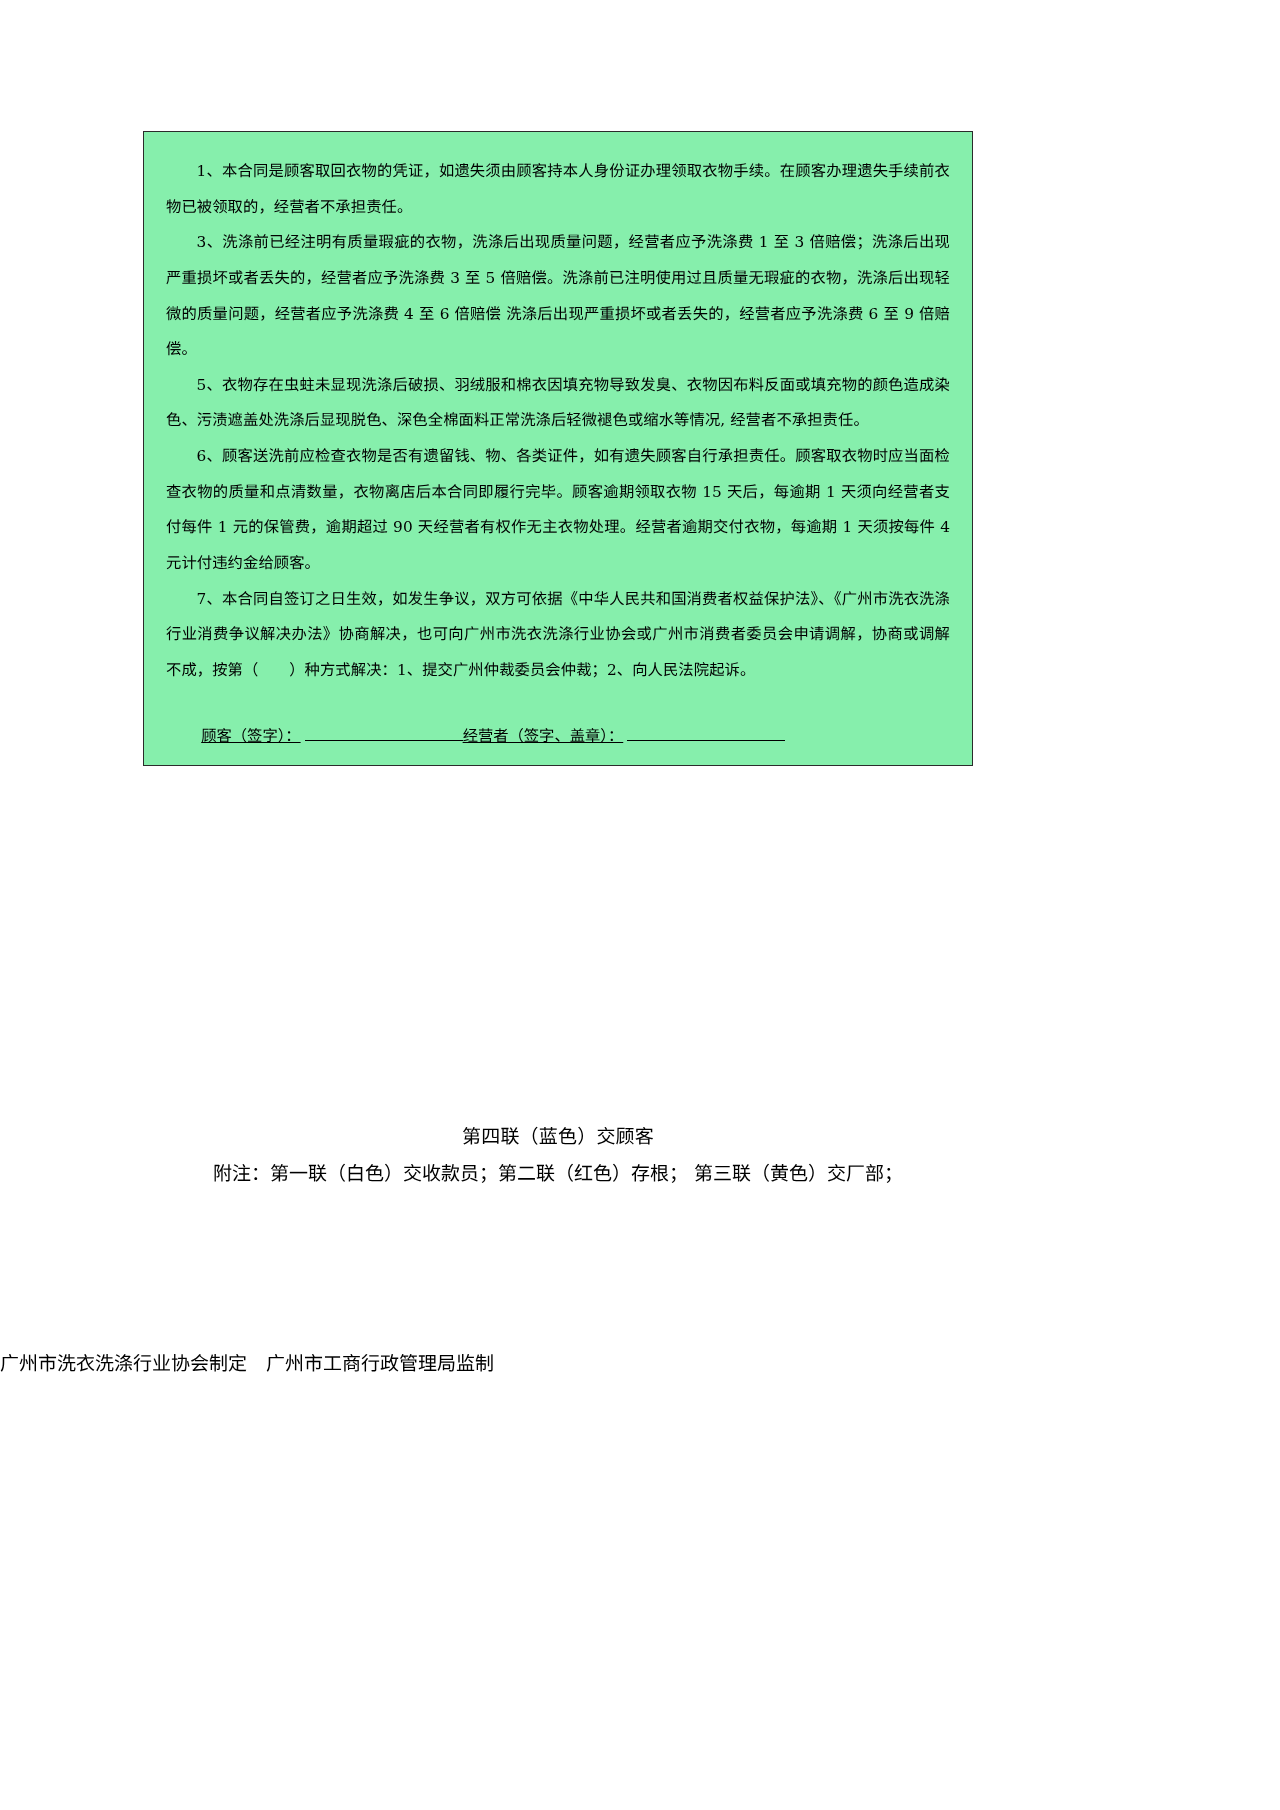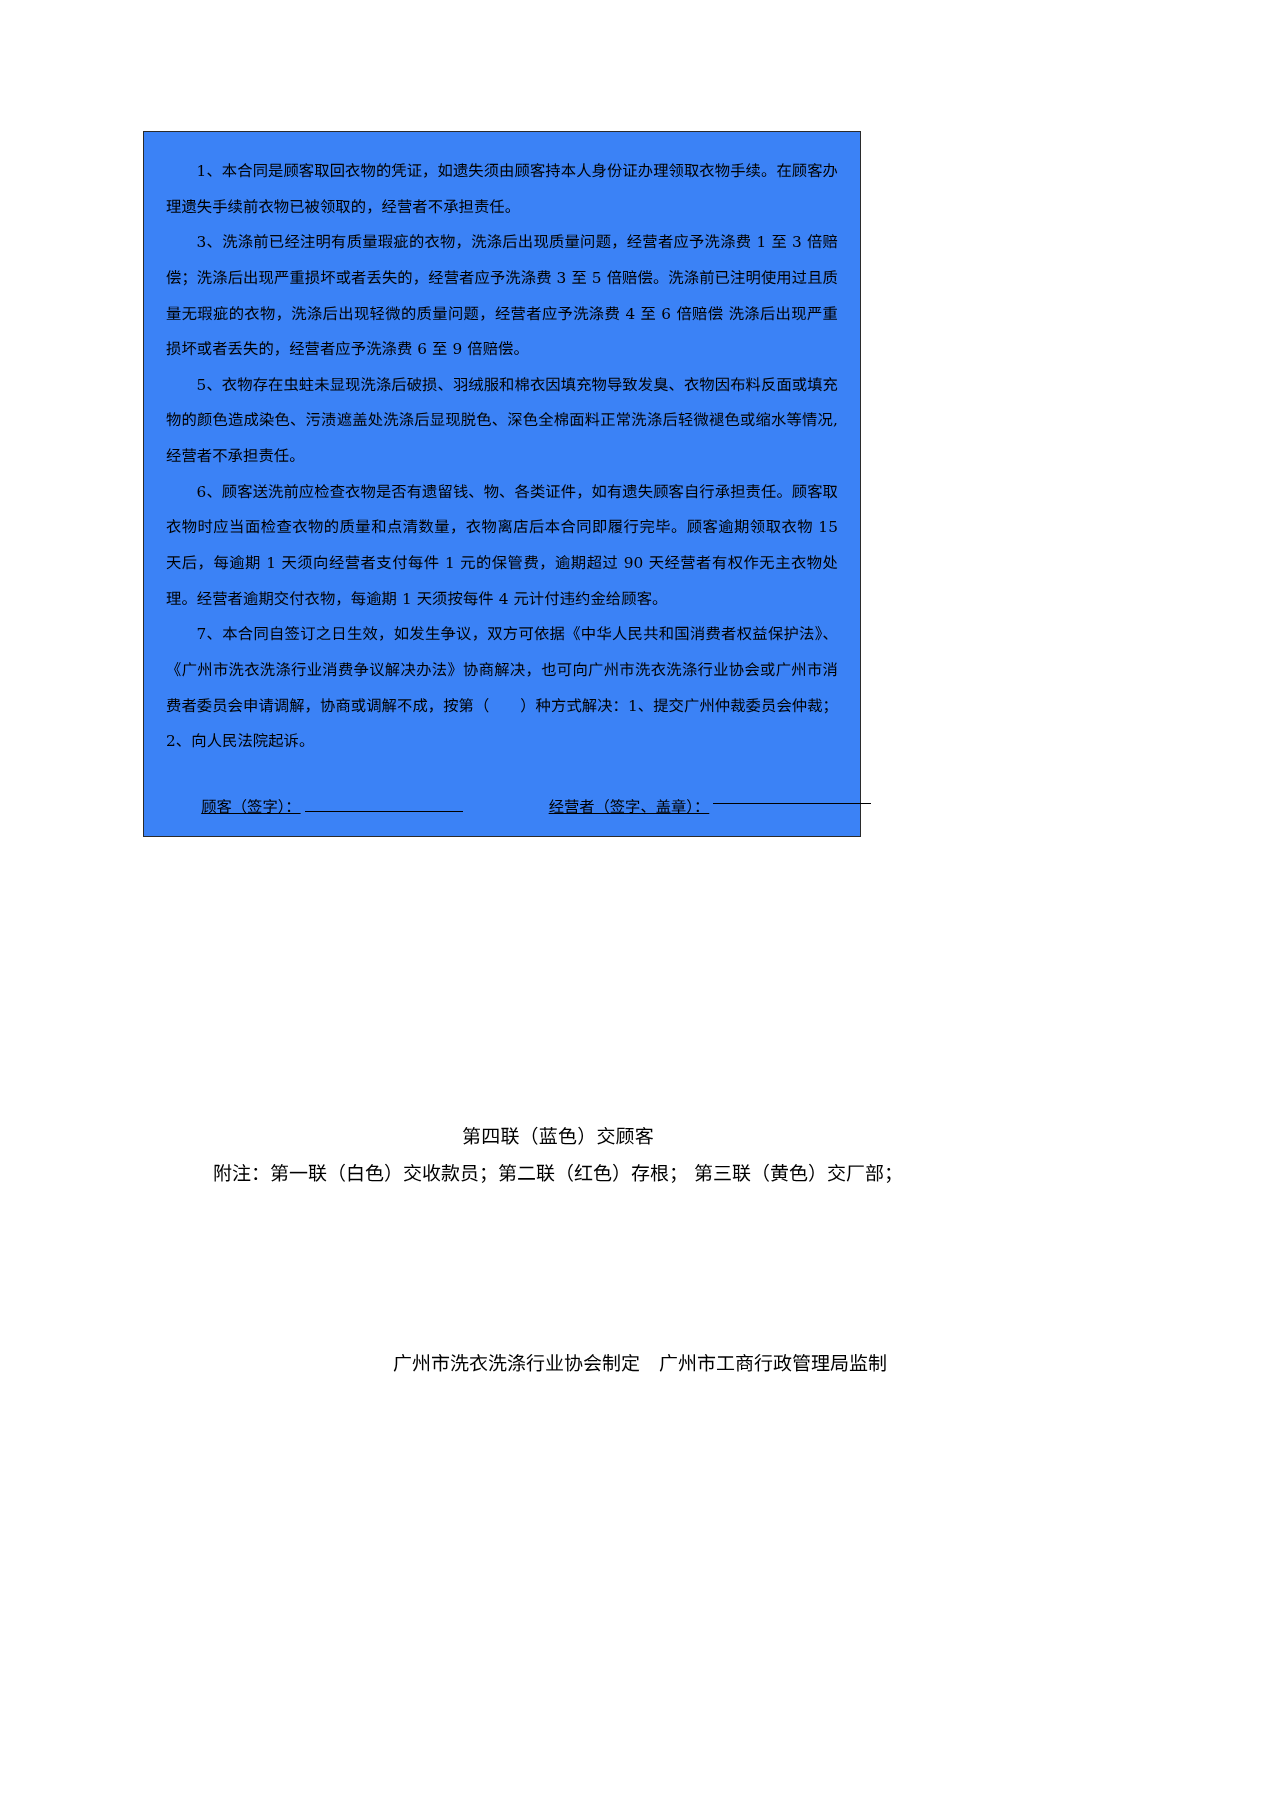--- a/index.html
+++ b/index.html
@@ -22,25 +22,25 @@
     width: 1280px;
     height: 1810px;
     box-sizing: border-box;
   }
 
   
   .terms-box {
     position: absolute;
     left: 143px;
     top: 131px;
-    width: 718px;
+    width: 830px;
     box-sizing: border-box;
     border: 1.3px solid #2b2b2b;
     padding: 22px 22px 14px 22px;
-    background: #3b82f6;
+    background: #86efac;
   }
 
   .clause {
     font-size: 15.3px;
     line-height: 2.33;
     text-indent: 2em;
     text-align: justify;
     text-justify: inter-ideograph;
     margin: 0 0 0 0;
     letter-spacing: 0.1px;
@@ -56,22 +56,20 @@
     margin-bottom: 6px;
     padding-left: 2.3em;
   }
   .sig-group {
     display: flex;
     align-items: flex-end;
     white-space: nowrap;
     text-decoration: underline;
   }
   .sig-group.second {
-    margin-left: 86px;
-    align-items: center;
   }
   .sig-label {
     font-size: 15.3px;
   }
   .sig-rule {
     display: inline-block;
     width: 158px;
     border-bottom: 1.3px solid #000;
     height: 1px;
     margin-left: 4px;
@@ -95,21 +93,21 @@
   .footnote-line.line2 {
     letter-spacing: 0.2px;
   }
 
   
   .issuer {
     position: absolute;
     left: 0;
     top: 1348px;
     width: 1280px;
-    text-align: center;
+    text-align: left;
     font-size: 19px;
     white-space: nowrap;
   }
 </style>
 </head>
 <body>
 
 <div class="page">
 
   <div class="terms-box">

